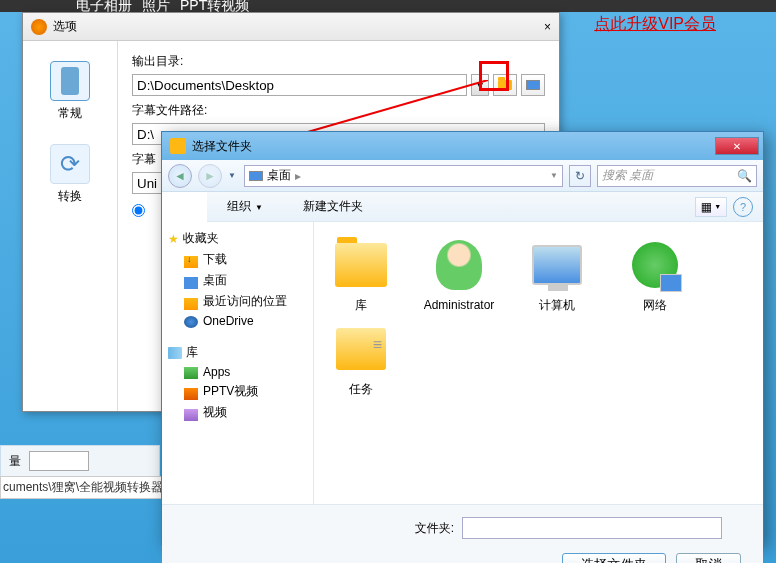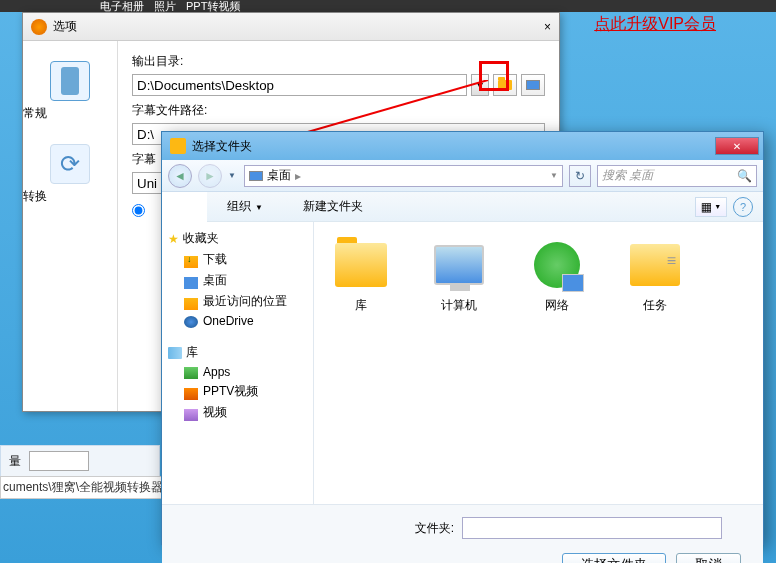--- a/index.html
+++ b/index.html
@@ -1,29 +1,29 @@
 <!DOCTYPE html>
 <html><head>
 <meta charset="utf-8">
 <style>
 * { margin: 0; padding: 0; box-sizing: border-box; font-family: "Microsoft YaHei", "SimSun", sans-serif; }
 body { width: 776px; height: 563px; background: linear-gradient(#5ab5e8, #3a9fd9); overflow: hidden; position: relative; font-size: 12px; }
 
 
-.bg-top { position: absolute; top: 0; left: 0; right: 0; height: 12px; background: #333; display: flex; gap: 10px; padding-left: 100px; color: #fff; font-size: 11px; align-items: center; }
+.bg-top { position: absolute; top: 0; left: 0; right: 0; height: 12px; background: #333; display: flex; gap: 10px; padding-left: 76px; color: #fff; font-size: 14px; align-items: center; }
 .vip-link { position: absolute; right: 60px; top: 14px; color: #d00; text-decoration: underline; font-size: 16px; }
 
 
 .options-dialog { position: absolute; left: 22px; top: 12px; width: 538px; height: 400px; background: #fff; border: 1px solid #888; box-shadow: 2px 2px 8px rgba(0,0,0,0.3); }
 .options-title { height: 28px; background: linear-gradient(#f5f5f5,#e8e8e8); display: flex; align-items: center; padding: 0 8px; border-bottom: 1px solid #ccc; }
 .options-title-icon { width: 16px; height: 16px; background: radial-gradient(circle,#f90,#d60); border-radius: 50%; margin-right: 6px; }
 .options-close { margin-left: auto; font-family: Arial; cursor: pointer; }
 .options-body { display: flex; height: calc(100% - 28px); }
 .options-sidebar { width: 95px; background: #fff; border-right: 1px solid #ddd; padding-top: 12px; }
-.sidebar-item { text-align: left; padding: 8px 0 14px; cursor: pointer; }
+.sidebar-item { text-align: center; padding: 8px 0 14px; cursor: pointer; }
 .sidebar-item .icon-box { width: 40px; height: 40px; margin: 0 auto 4px; background: #eaf4ff; border: 1px solid #cde; border-radius: 4px; display: flex; align-items: center; justify-content: center; }
 .sidebar-item.active .icon-box { border-color: #5a9fd4; }
 .icon-general { width: 18px; height: 28px; background: #6ba8d6; border-radius: 3px; }
 .icon-convert { color: #4a8cc7; font-size: 24px; }
 .icon-screenshot { width: 30px; height: 20px; background: linear-gradient(#2a3a4a,#fff 60%); }
 .icon-proxy { width: 30px; height: 30px; background: radial-gradient(circle,#4a90e2,#1a5490); border-radius: 50%; }
 .options-main { flex: 1; padding: 12px 14px; }
 .form-row { margin-bottom: 6px; }
 .form-label { display: block; margin-bottom: 4px; }
 .form-input-row { display: flex; gap: 4px; align-items: center; }
@@ -264,20 +264,26 @@
     </div>
     <div class="picker-content">
       <div class="file-item">
         <div class="file-icon">
             <div class="fi-library"></div>
           </div>
         <div class="file-label">库</div>
       </div>
       <div class="file-item">
         <div class="file-icon">
+            <div class="fi-user"></div>
+          </div>
+        <div class="file-label">Administrator</div>
+      </div>
+      <div class="file-item">
+        <div class="file-icon">
             <div class="fi-computer"></div>
           </div>
         <div class="file-label">计算机</div>
       </div>
       <div class="file-item">
         <div class="file-icon">
             <div class="fi-network"></div>
           </div>
         <div class="file-label">网络</div>
       </div>

